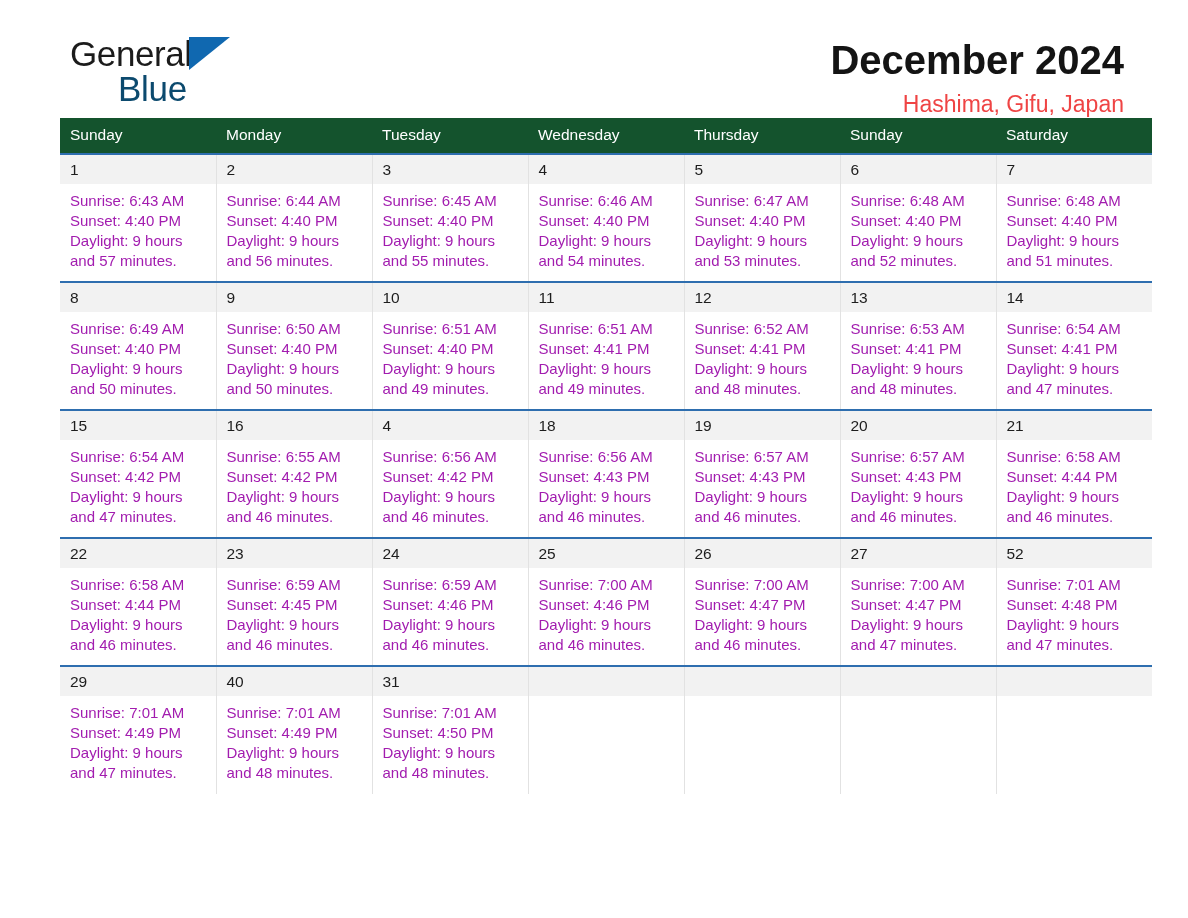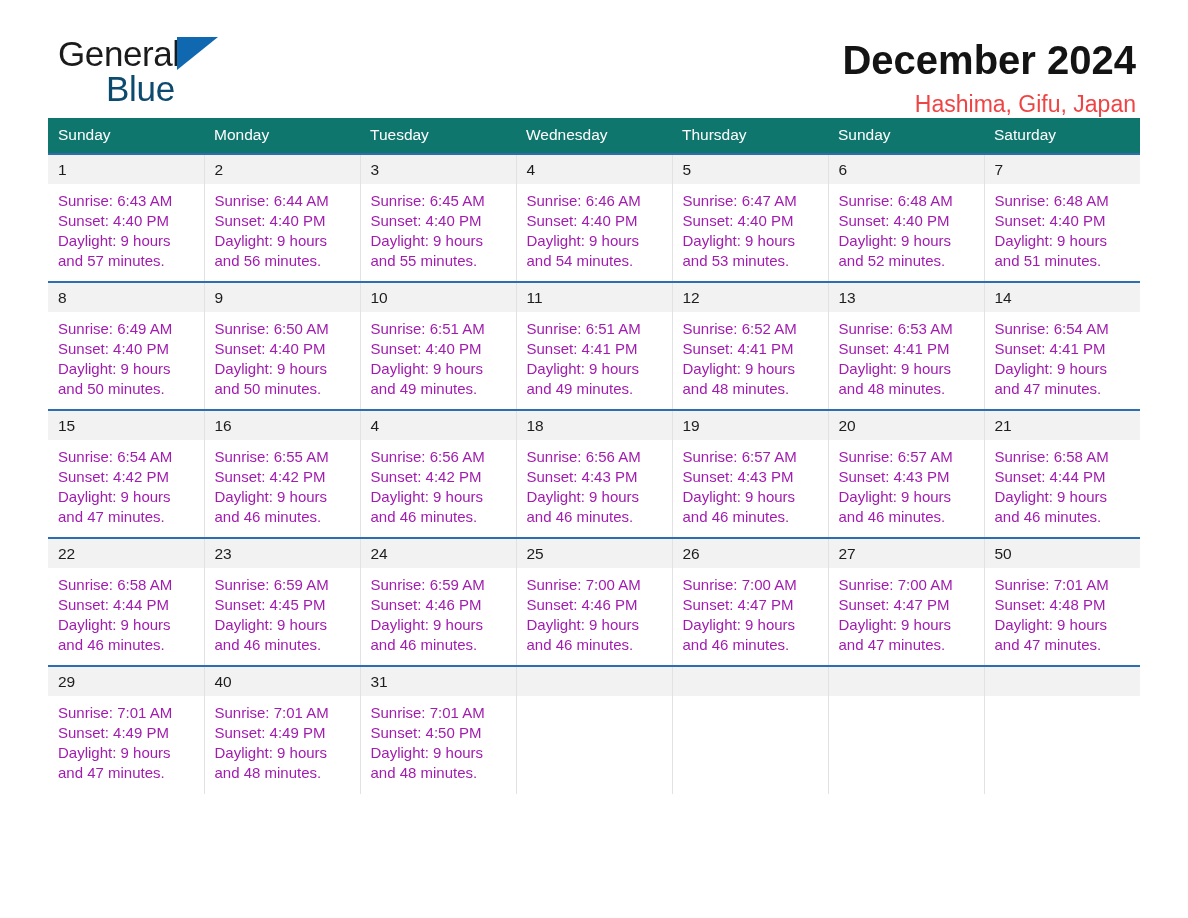--- a/index.html
+++ b/index.html
@@ -12,21 +12,21 @@
     height: 918px;
     font-family: "Liberation Sans", sans-serif;
     color: #1a1a1a;
     overflow: hidden;
   }
   .page {
     position: relative;
     width: 1188px;
     height: 918px;
     box-sizing: border-box;
-    padding: 0 48px;
+    padding: 0 60px;
     border-radius: 26px;
   }
 
   
   .header {
     position: relative;
     height: 118px;
     padding-top: 34px;
     box-sizing: border-box;
   }
@@ -86,21 +86,21 @@
     margin-top: 4px;
   }
 
   
   .calendar {
     width: 1092px;
     border-collapse: collapse;
     table-layout: fixed;
   }
   .calendar thead th {
-    background: #0f766e;
+    background: #14532d;
     color: #ffffff;
     font-size: 15.5px;
     font-weight: normal;
     text-align: left;
     padding: 8px 0 9px 10px;
     height: 17px;
     border: none;
   }
   .calendar tbody td {
     vertical-align: top;
@@ -413,21 +413,21 @@
           <td>
             <div class="daynum">27</div>
             <div class="info">
               <div>Sunrise: 7:00 AM</div>
               <div>Sunset: 4:47 PM</div>
               <div>Daylight: 9 hours</div>
               <div>and 47 minutes.</div>
             </div>
           </td>
           <td>
-            <div class="daynum">50</div>
+            <div class="daynum">52</div>
             <div class="info">
               <div>Sunrise: 7:01 AM</div>
               <div>Sunset: 4:48 PM</div>
               <div>Daylight: 9 hours</div>
               <div>and 47 minutes.</div>
             </div>
           </td>
         </tr>
         <tr>
           <td>

